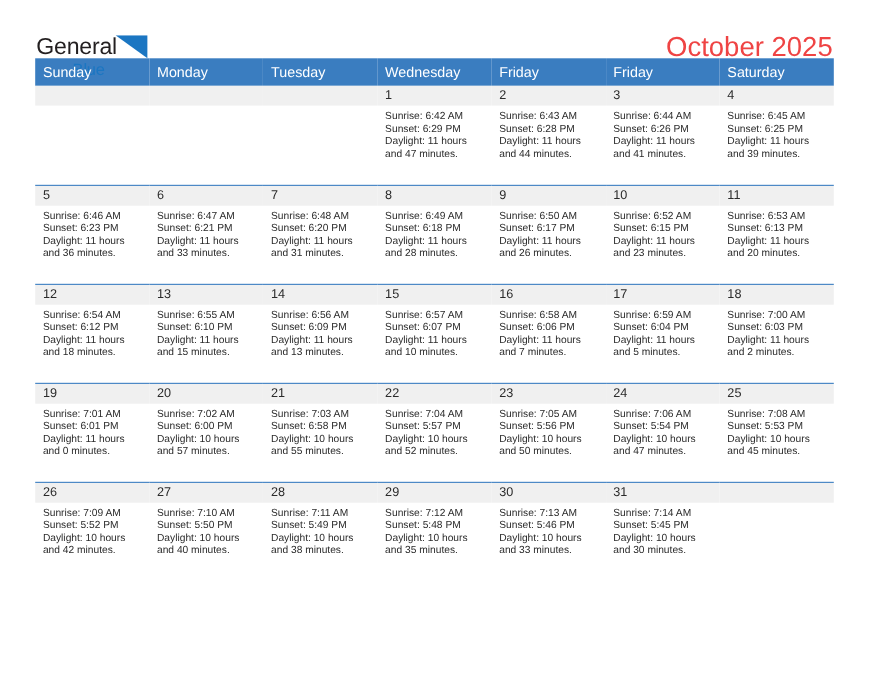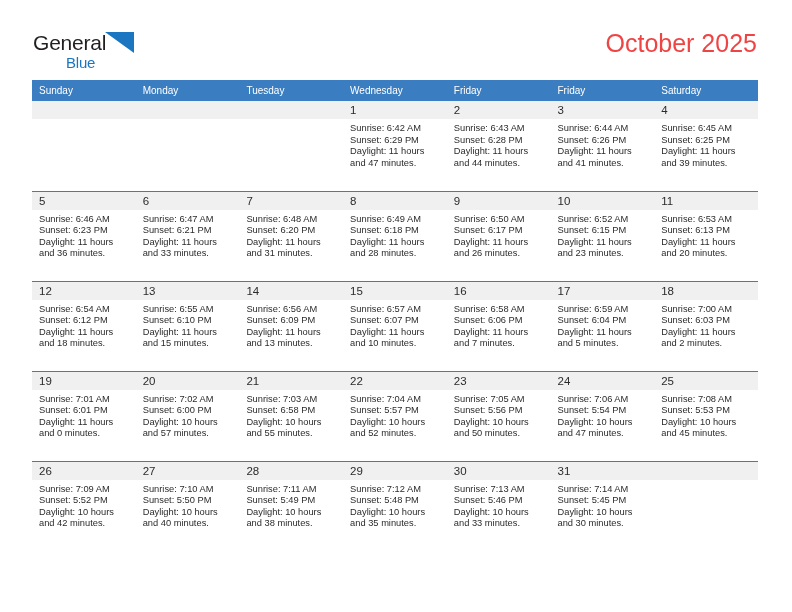--- a/index.html
+++ b/index.html
@@ -21,21 +21,21 @@
     height: 612px;
     padding: 0;
   }
 
   
   .header {
     display: flex;
     align-items: flex-start;
     justify-content: space-between;
     padding: 30px 35px 0 33px;
-    height: 80px;
+    height: 53px;
   }
   .brand {
     display: block;
     line-height: 1;
     padding-top: 2px;
   }
   .brand-row1 {
     position: relative;
     display: inline-block;
     font-size: 21px;
@@ -78,21 +78,21 @@
     padding: 0 34px 0 32px;
   }
   table.cal {
     width: 726px;
     border-collapse: collapse;
     table-layout: fixed;
   }
   table.cal th {
     background: #3a7dc0;
     color: #ffffff;
-    font-size: 10px;
+    font-size: 13px;
     font-weight: normal;
     text-align: left;
     padding: 5px 0 5px 7px;
     height: 21px;
     border: none;
   }
   table.cal td {
     vertical-align: top;
     padding: 0;
     border: none;

